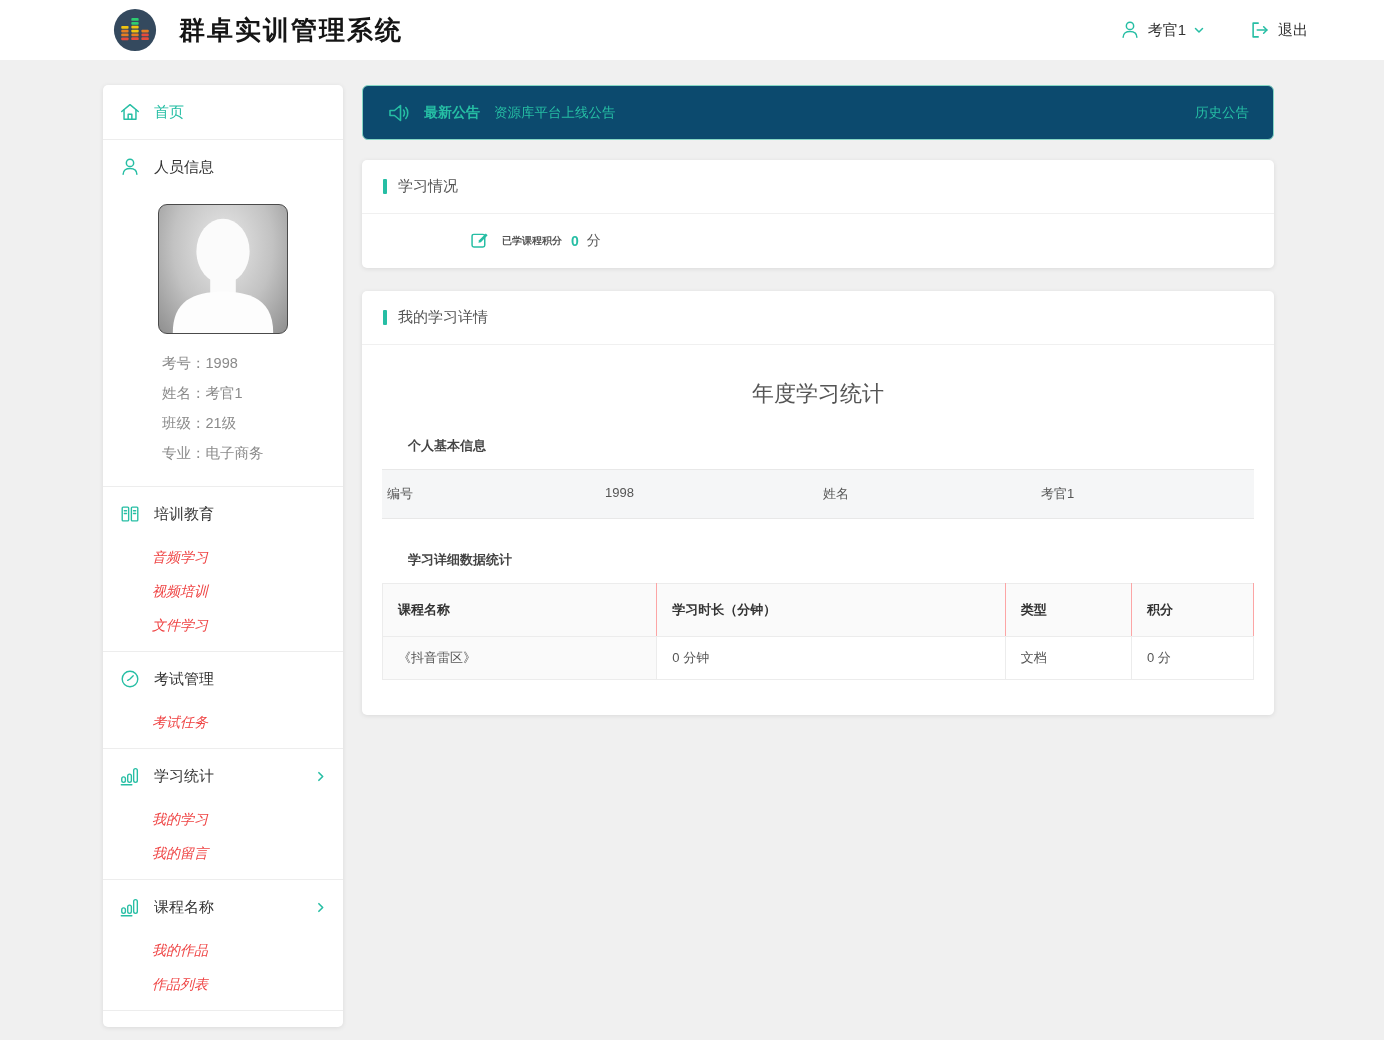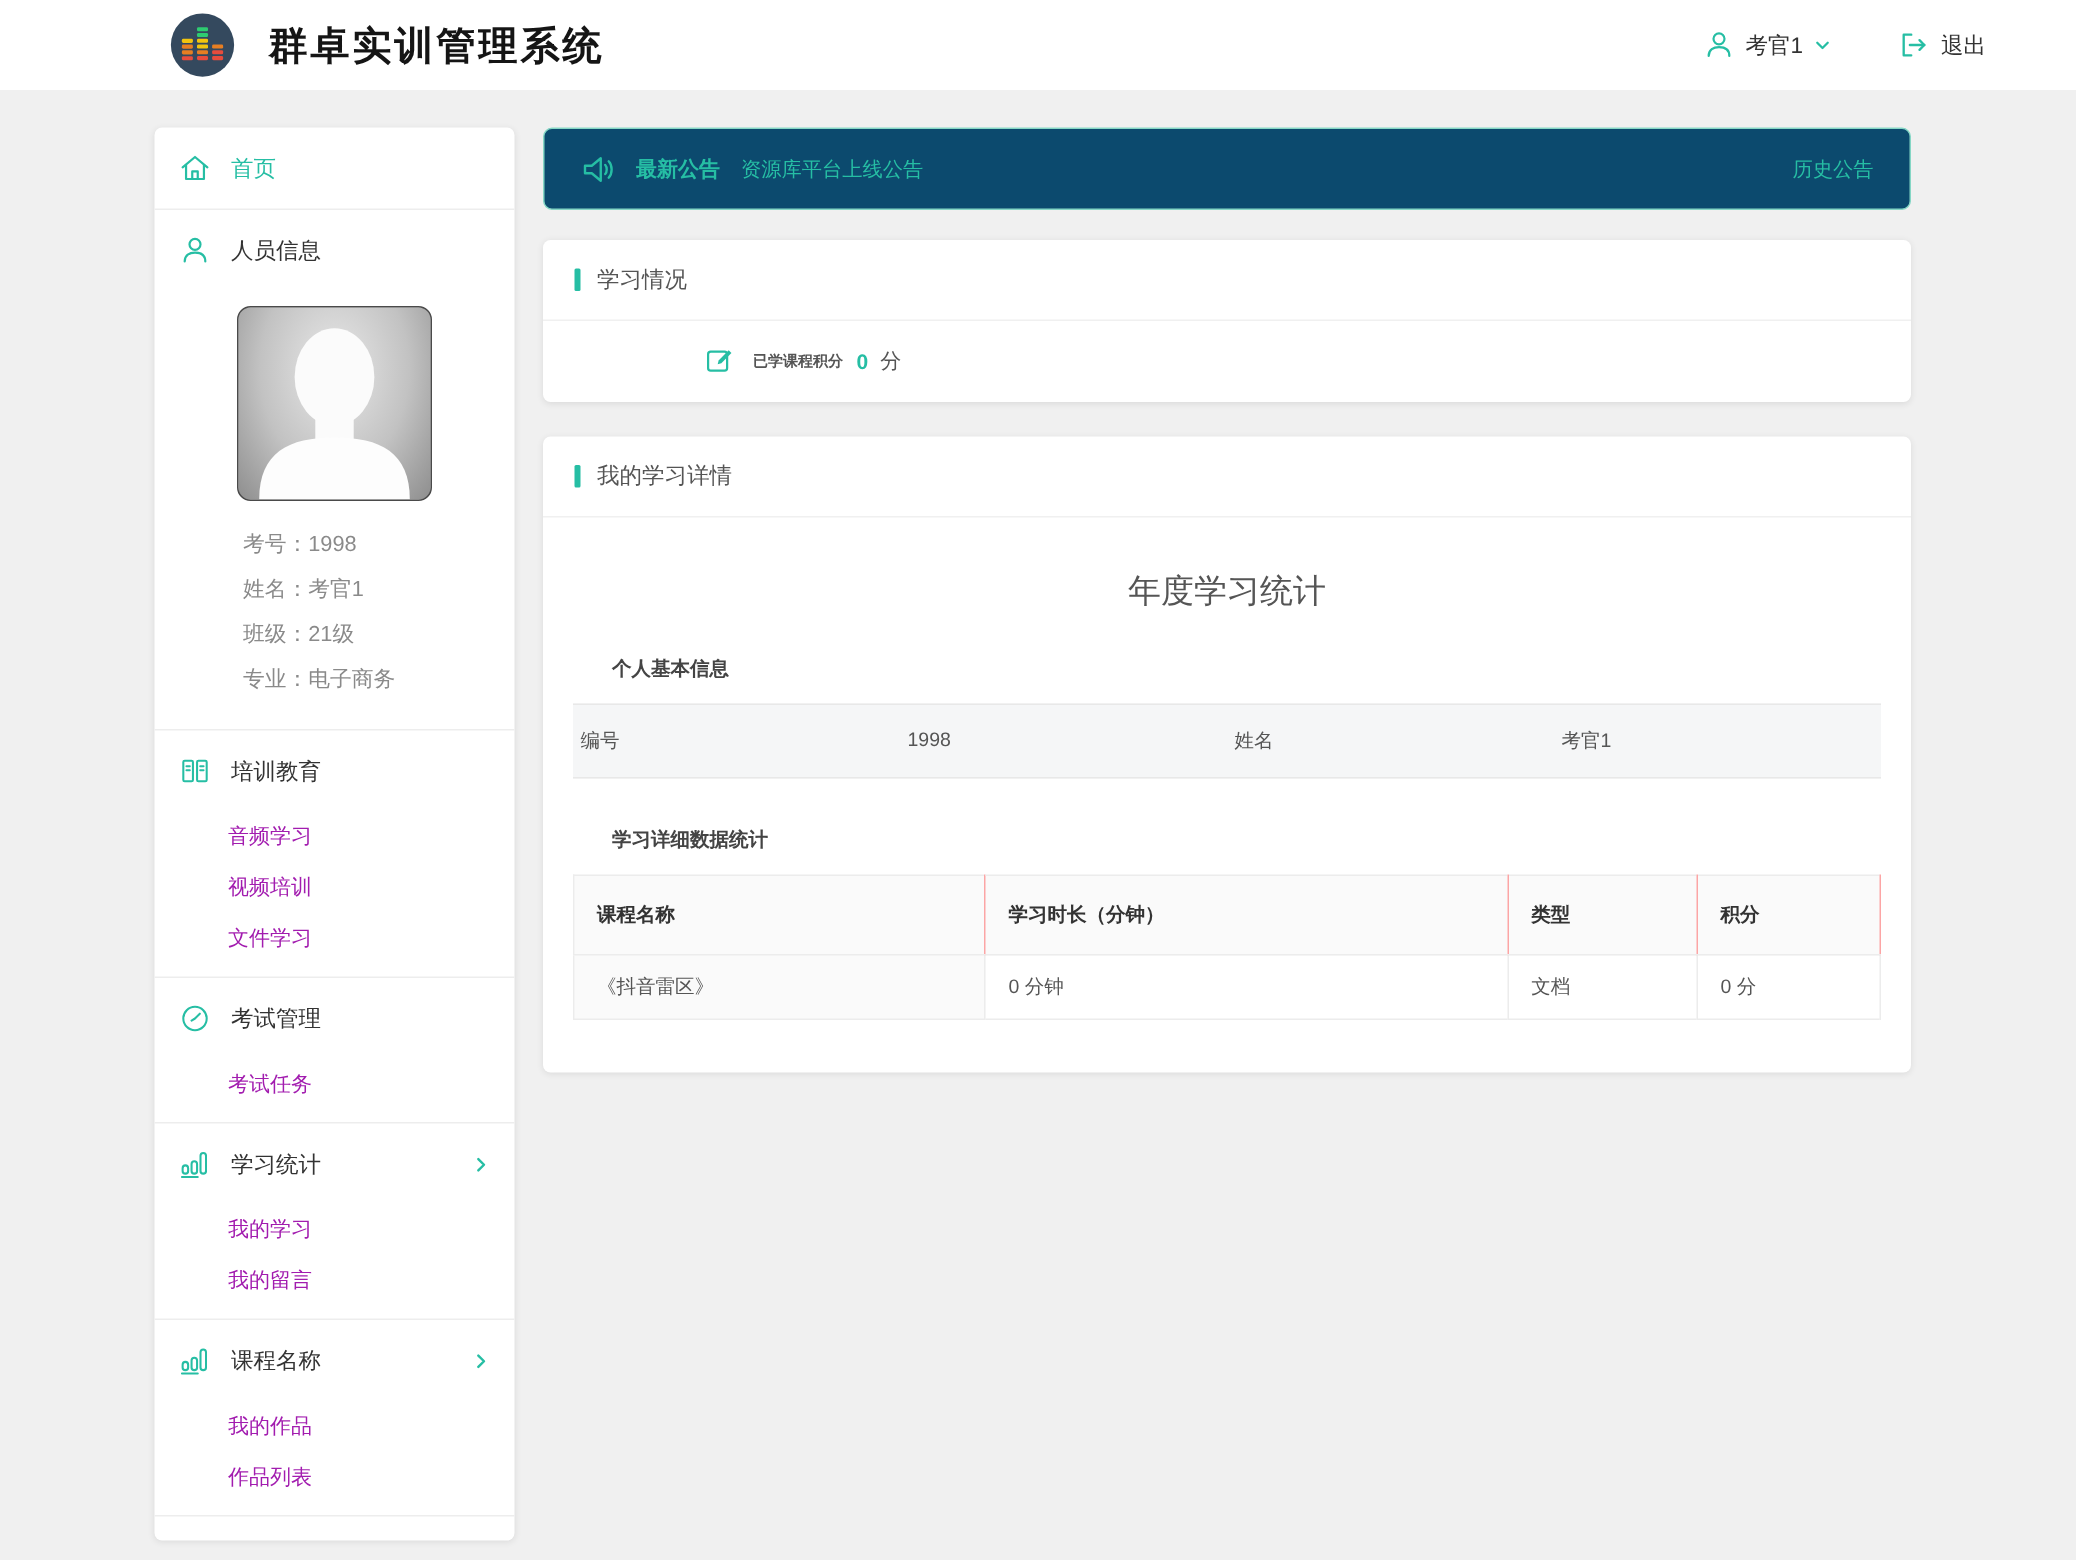--- a/index.html
+++ b/index.html
@@ -7,21 +7,21 @@
   body {
     min-height:1040px;
     background:#f0f0f0;
     font-family:"Liberation Sans","DejaVu Sans",sans-serif;
     color:#333;
   }
   
   .topbar {
     height:60px; background:#fff;
     display:flex; align-items:center;
-    padding:0 60px 0 113px;
+    padding:0 76px 0 113px;
     justify-content:space-between;
   }
   .logo { width:44px; height:44px; flex:none; }
   .app-title {
     margin-left:22px;
     font-family:"DejaVu Serif","Liberation Serif",serif;
     font-weight:700; font-size:26px; color:#151515; letter-spacing:2px;
   }
   .topbar-right { margin-left:auto; display:flex; align-items:center; gap:44px; }
   .user-chip, .logout-btn { display:flex; align-items:center; gap:7px; cursor:pointer; }
@@ -50,21 +50,21 @@
   .avatar-wrap { display:flex; justify-content:center; padding:10px 0 14px; }
   .avatar {
     width:130px; height:130px; border:1px solid #4a4a4a; border-radius:9px;
     background:radial-gradient(ellipse at 50% 32%, #e9e9e9 0%, #c2c2c2 55%, #8e8e8e 100%);
     overflow:hidden;
   }
   .avatar svg { display:block; width:100%; height:100%; }
   .profile-lines { padding:0 10px 18px 59px; }
   .profile-lines div { font-size:14.5px; color:#8a8a8a; line-height:30px; }
   .sub-item {
-    padding:8px 16px 8px 49px; font-size:14px; color:#a21caf; cursor:pointer;
+    padding:8px 16px 8px 49px; font-size:14px; color:#ef4444; cursor:pointer;font-style:italic;
   }
   .group { padding-bottom:8px; }
   
   .main { flex:1; min-width:0; }
   .announce {
     height:55px; background:#0c4a6e;
     border:1px solid #85d7c5; border-radius:6px;
     display:flex; align-items:center; padding:0 24px;
   }
   .announce .ic { width:24px; height:24px; flex:none; }

